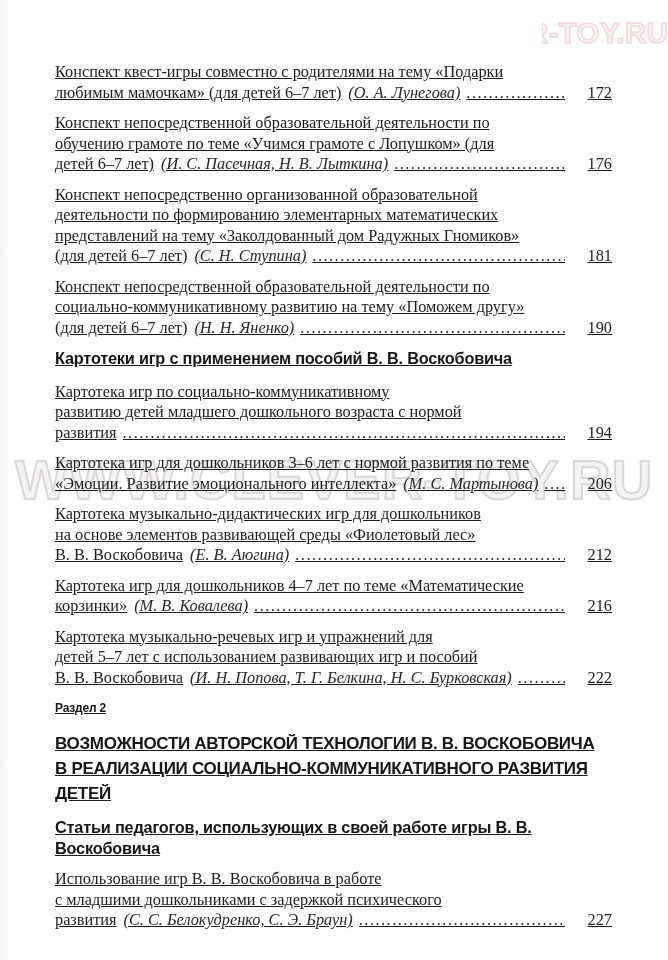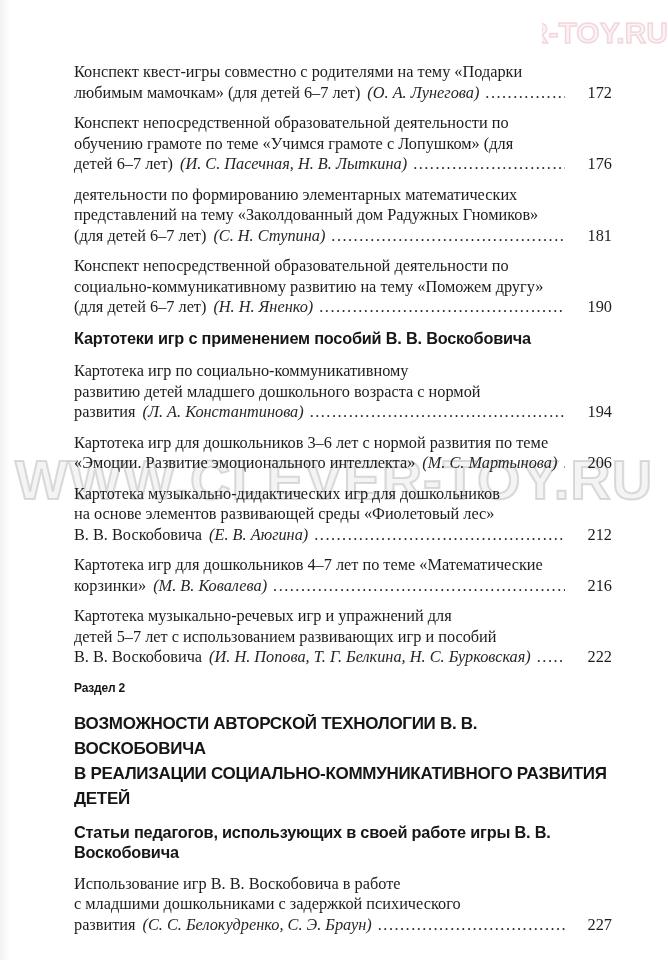--- a/index.html
+++ b/index.html
@@ -34,22 +34,22 @@
     position:absolute;top:16px;right:0;width:126px;
     overflow:hidden;white-space:nowrap;direction:rtl;
     font-family:"Liberation Sans","DejaVu Sans",sans-serif;
     font-weight:700;font-size:30px;
     color:rgba(216,130,148,0.10);
     -webkit-text-stroke:1.5px rgba(214,128,146,0.28);
     z-index:1;pointer-events:none;
   }
   .content{
     position:relative;z-index:2;
-    padding:62px 56px 0 74px;
-    font-size:16.3px;line-height:20.5px;color:#1c1c1c;
+    padding:62px 56px 0 55px;
+    font-size:16.3px;line-height:20.5px;color:#1c1c1c;text-decoration:underline;
   }
   .entry{margin:0 0 10px 0;}
   .line{white-space:nowrap;}
   .lastline{display:flex;align-items:flex-end;}
   .authors{font-style:italic;margin-left:7px;color:#262626;flex:0 0 auto;}
   .dots{
     flex:1 1 auto;overflow:hidden;white-space:nowrap;
     margin:0 3px 0 6px;letter-spacing:1.5px;color:#2a2a2a;
   }
   .pg{flex:0 0 auto;margin-left:20px;}
@@ -87,20 +87,21 @@
           <div class="line">Конспект непосредственной образовательной деятельности по</div>
           <div class="line">обучению грамоте по теме «Учимся грамоте с Лопушком» (для</div>
           <div class="line lastline">
             <span class="t">детей 6–7 лет)</span>
             <span class="authors">(И. С. Пасечная, Н. В. Лыткина)</span>
             <span class="dots">........................................................................................................................</span>
             <span class="pg">176</span>
           </div>
         </div>
         <div class="entry">
+          <div class="line">Конспект непосредственно организованной образовательной</div>
           <div class="line">деятельности по формированию элементарных математических</div>
           <div class="line">представлений на тему «Заколдованный дом Радужных Гномиков»</div>
           <div class="line lastline">
             <span class="t">(для детей 6–7 лет)</span>
             <span class="authors">(С. Н. Ступина)</span>
             <span class="dots">........................................................................................................................</span>
             <span class="pg">181</span>
           </div>
         </div>
         <div class="entry">
@@ -116,21 +117,20 @@
       </div>
 
     <div class="group-heading">Картотеки игр с применением пособий В. В. Воскобовича</div>
 
     <div class="group">
         <div class="entry">
           <div class="line">Картотека игр по социально-коммуникативному</div>
           <div class="line">развитию детей младшего дошкольного возраста с нормой</div>
           <div class="line lastline">
             <span class="t">развития</span>
-            <span class="authors">(Л. А. Константинова)</span>
             <span class="dots">........................................................................................................................</span>
             <span class="pg">194</span>
           </div>
         </div>
         <div class="entry">
           <div class="line">Картотека игр для дошкольников 3–6 лет с нормой развития по теме</div>
           <div class="line lastline">
             <span class="t">«Эмоции. Развитие эмоционального интеллекта»</span>
             <span class="authors">(М. С. Мартынова)</span>
             <span class="dots">........................................................................................................................</span>

